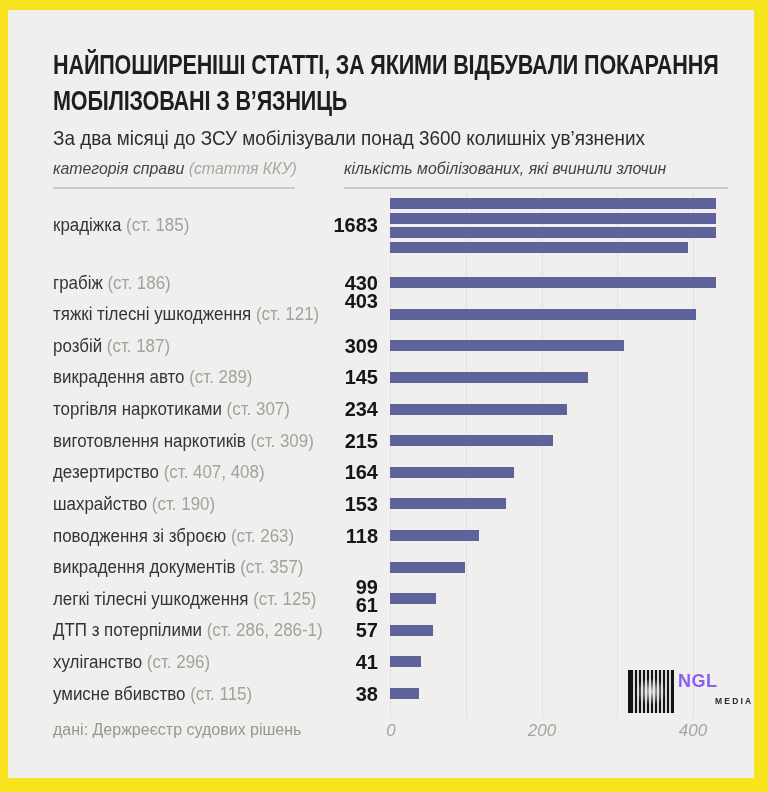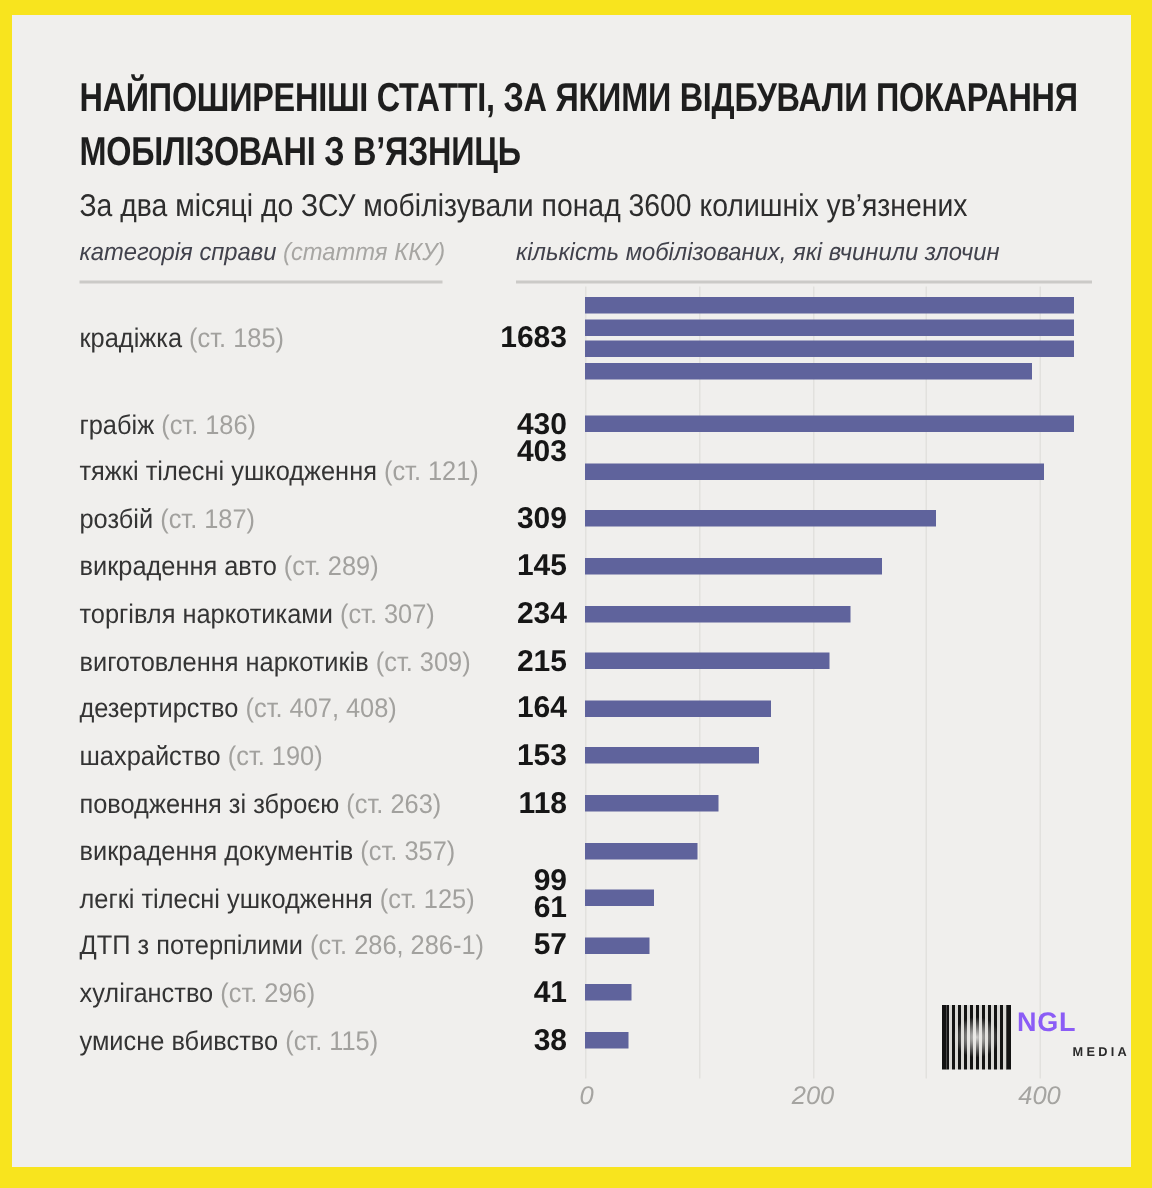--- a/index.html
+++ b/index.html
@@ -157,20 +157,21 @@
       <div class="row-value" style="top: 640.9px;">41</div>
       <div class="bar" style="left: 382px; top: 678.1px; width: 28.8px; background: rgb(95, 99, 156);"></div>
       <div class="row-label" style="top: 672.6px;"><span>умисне вбивство </span><span class="art">(ст. 115)</span></div>
       <div class="row-value" style="top: 672.6px;">38</div>
     </div>
 
   <span class="axis-label" id="tick-0">0</span>
   <span class="axis-label" id="tick-200">200</span>
   <span class="axis-label" id="tick-400">400</span>
 
+  <div id="source">дані: Держреєстр судових рішень</div>
 
   <div id="logo">
     <div id="logo-mark"></div>
     <div id="logo-name">NGL</div>
     <div id="logo-sub">MEDIA</div>
   </div>
 
 </div>
 
 </body></html>

